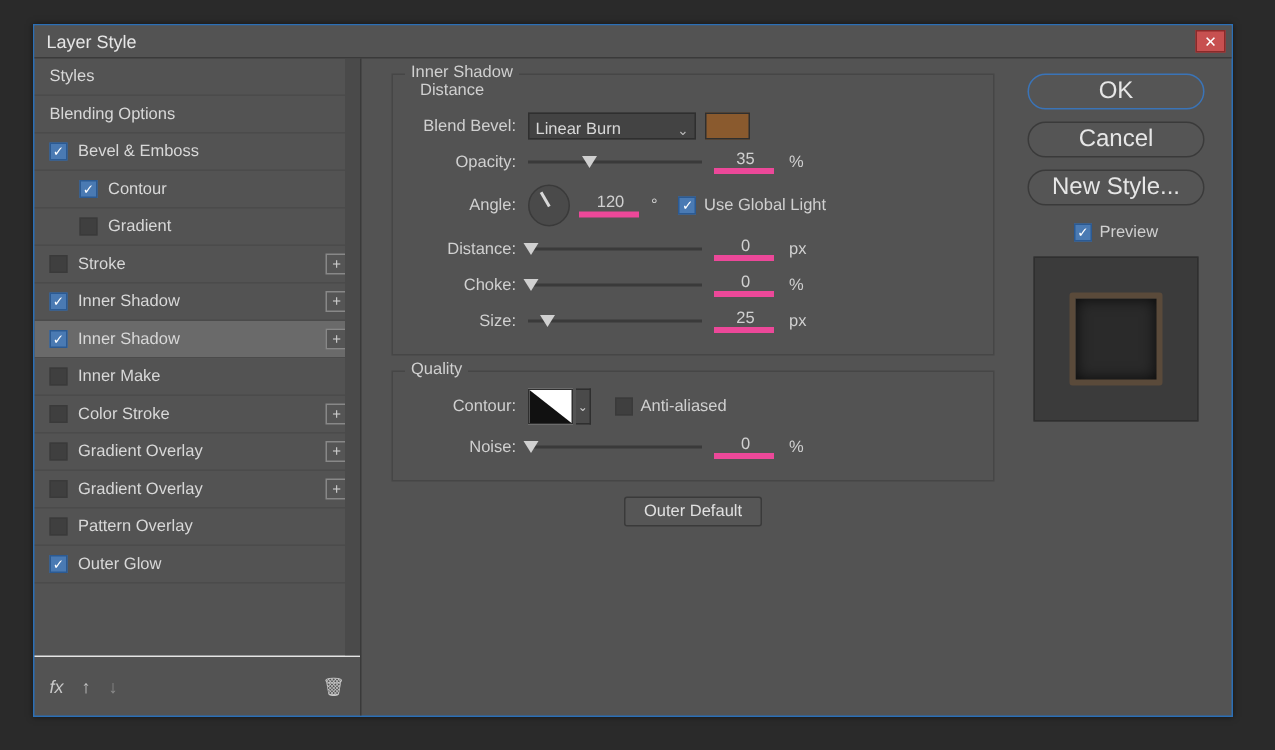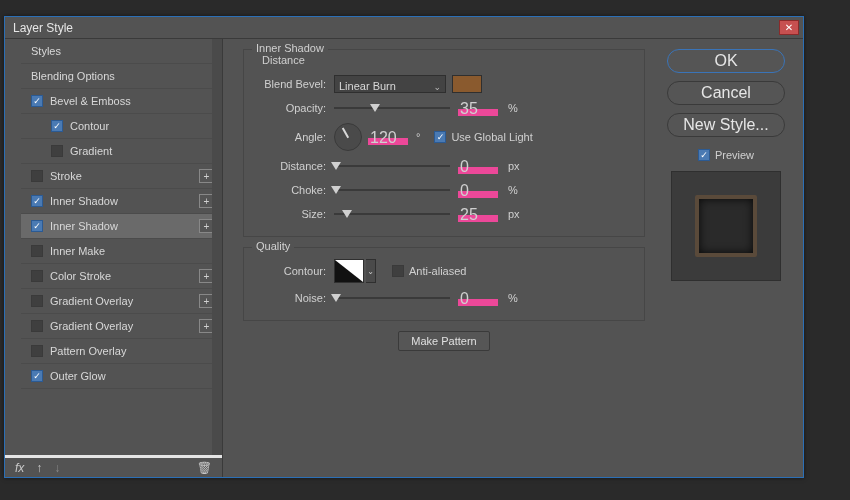--- a/index.html
+++ b/index.html
@@ -1,32 +1,32 @@
 <!DOCTYPE html>
 <html><head>
 <meta charset="utf-8">
 <style>
   * { box-sizing: border-box; margin: 0; padding: 0; font-family: "Segoe UI", Tahoma, sans-serif; }
   body { background: #2a2a2a; width: 850px; height: 500px; overflow: hidden; position: relative; }
   .dialog {
-    position: absolute; left: 4px; top: 16px; width: 800px; height: 462px;
+    position: absolute; left: 22px; top: 16px; width: 800px; height: 462px;
     background: #535353; border: 1px solid #2b6fb6; box-shadow: 0 0 4px rgba(0,0,0,.5);
   }
   .titlebar {
     height: 22px; background: #535353; display: flex; align-items: center;
     justify-content: space-between; padding: 0 4px 0 8px; border-bottom: 1px solid #3a3a3a;
   }
   .titlebar-title { color: #e6e6e6; font-size: 12px; }
   .close-btn {
     width: 20px; height: 15px; background: #c75050; color: #fff; font-size: 10px;
     display: flex; align-items: center; justify-content: center; cursor: pointer; border:1px solid #8a2a2a;
   }
   .content { display: flex; height: calc(100% - 22px); }
   .sidebar { width: 218px; border-right: 1px solid #3a3a3a; display:flex; flex-direction:column; }
-  .styles-list { flex:1; overflow:hidden; position:relative;padding-left:16px; }
+  .styles-list { flex:1; overflow:hidden; position:relative; }
   .list-row {
     display:flex; align-items:center; height:25px; padding:0 8px 0 10px;
     color:#d8d8d8; font-size:11px; border-bottom:1px solid #4b4b4b; cursor:pointer;
     position:relative;
   }
   .list-row.header { color:#d8d8d8; }
   .list-row.indent { padding-left:30px; }
   .list-row.selected { background:#6a6a6a; }
   .cb {
     width:12px; height:12px; border:1px solid #3a3a3a; background:#3f3f3f;
@@ -37,21 +37,21 @@
   .plus-badge {
     position:absolute; right:8px; top:5px; width:15px; height:14px;
     border:1px solid #888; display:flex; align-items:center; justify-content:center;
     font-size:10px; color:#d0d0d0; background:#555;
   }
   .sidebar-scroll {
     position:absolute; right:0; top:0; width:10px; height:100%;
     background:#4a4a4a;
   }
   .sidebar-footer {
-    height:22px; border-top:3px solid #e5e5e5; display:flex; align-items:center;
+    height:40px; border-top:1px solid #e5e5e5; display:flex; align-items:center;
     padding:0 10px; gap:12px;
   }
   .footer-ico { color:#c8c8c8; font-size:12px; font-style:italic; cursor:pointer; }
   .trash { margin-left:auto; color:#c8c8c8; font-size:12px; }
   .main { flex:1; padding:10px 12px 10px 20px; position:relative; }
   .fieldset {
     border:1px solid #464646; padding:8px 12px 10px; margin-bottom:10px; position:relative;
   }
   .fieldset-title {
     position:absolute; top:-8px; left:8px; color:#d0d0d0; font-size:11px;
@@ -68,22 +68,22 @@
   .select .chev { font-size:9px; color:#bbb; margin-left:6px; }
   .swatch { width:30px; height:18px; border:1px solid #2f2f2f; margin-left:6px; cursor:pointer; }
   .slider { flex:0 0 116px; height:14px; position:relative; margin-right:8px; }
   .slider-track { position:absolute; left:0; right:0; top:6px; height:2px; background:#3a3a3a; }
   .slider-thumb {
     position:absolute; top:3px; width:0; height:0;
     border-left:5px solid transparent; border-right:5px solid transparent;
     border-top:8px solid #d0d0d0;
   }
   .valbox {
-    width:40px; height:16px; color:#d0d0d0; font-size:16px; text-align:left;
-    border-bottom:7px solid #ec4899; padding-left:2px;
+    width:40px; height:16px; color:#d0d0d0; font-size:11px; text-align:center;
+    border-bottom:4px solid #ec4899; padding-left:2px;
   }
   .unit { color:#d0d0d0; font-size:11px; margin-left:10px; }
   .angle-dial {
     width:28px; height:28px; border:1px solid #3a3a3a; border-radius:50%;
     background:#4a4a4a; position:relative; margin-right:6px;
   }
   .angle-needle {
     position:absolute; left:50%; top:50%; width:11px; height:1.5px; background:#d8d8d8;
     transform-origin:0 50%;
   }
@@ -294,21 +294,21 @@
           <div class="slider">
             <div class="slider-track"></div>
               <div class="slider-thumb" style="left:-3px"></div>
           </div>
           <span class="valbox">0</span>
           <span class="unit">%</span>
         </div>
       </div>
 
       <div class="btnrow">
-        <div class="btn">Make Pattern</div>
+        <div class="btn">Outer Default</div>
       </div>
     </div>
 
     <div class="rightcol">
       <div class="big-btn primary">OK</div>
       <div class="big-btn">Cancel</div>
       <div class="big-btn">New Style...</div>
       <label class="cb-inline" style="margin-top:4px">
         <span class="cb checked">✓</span>
         <span>Preview</span>

